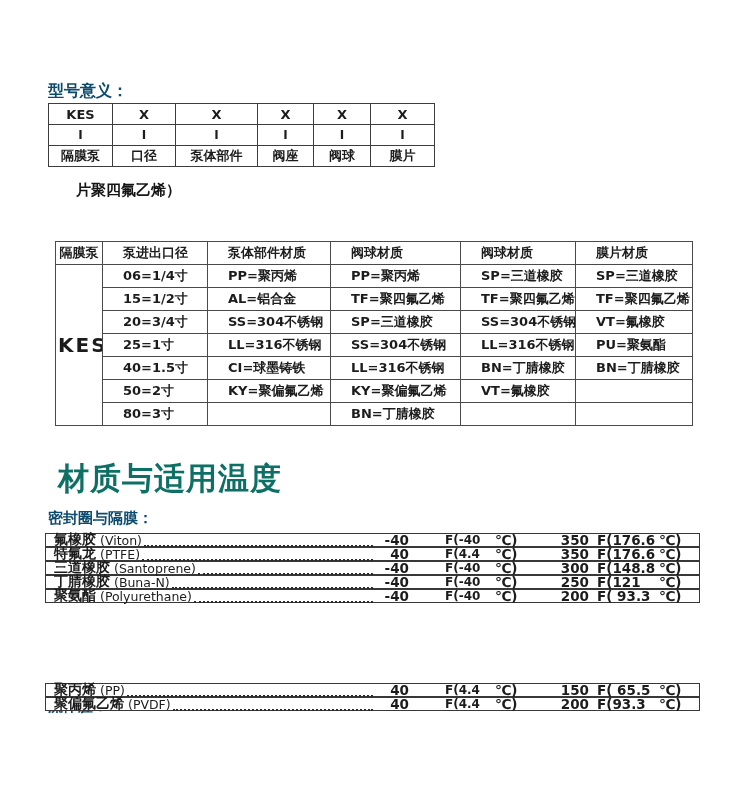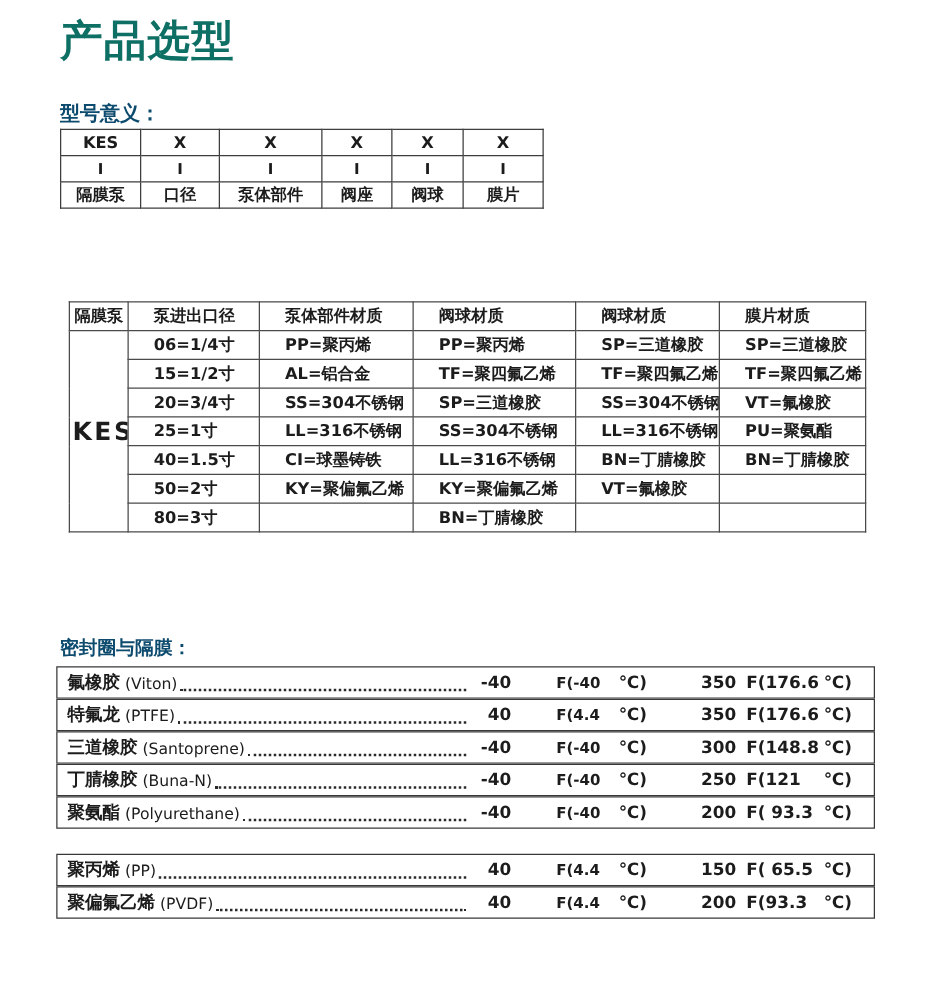--- a/index.html
+++ b/index.html
@@ -26,40 +26,39 @@
   .example .line2 { display:block; padding-left:28px; }
 
   
   .sel-table { position:absolute; left:55px; top:241px; border-collapse:collapse; table-layout:fixed; width:637px; }
   .sel-table td { border:1px solid #4a4a4a; font-size:13px; font-weight:600; height:21px; padding:2px 4px 2px 20px; text-align:left; white-space:nowrap; overflow:hidden; }
   .sel-table td.corner { text-align:center; padding:2px 2px; }
   .sel-table td.side { text-align:center; font-size:20px; letter-spacing:2px; font-weight:600; padding:2px 2px; }
 
   
   .tstack { position:absolute; left:45px; width:655px; }
-  .trow { display:flex; align-items:center; width:655px; height:26px; border:1px solid #383838; background:#fff; padding:0 10px 0 8px; }
+  .trow { display:flex; align-items:center; width:655px; height:14px; border:1px solid #383838; background:#fff; padding:0 10px 0 8px; }
   .trow + .trow { margin-top:0px; }
   .cn { font-weight:700; font-size:14px; white-space:pre; }
   .en { font-size:12.5px; margin-left:4px; white-space:pre; }
   .dots { flex:1; border-bottom:2px dotted #2a2a2a; height:14px; margin-left:2px; min-width:16px; }
   .v1 { width:36px; text-align:right; font-size:13.5px; font-weight:600; white-space:pre; }
   .v2 { width:50px; margin-left:36px; font-size:12px; font-weight:600; white-space:pre; }
   .u1 { width:40px; font-size:13.5px; font-weight:600; }
   .v3 { width:44px; margin-left:10px; text-align:right; font-size:13.5px; font-weight:600; }
   .v4 { width:62px; margin-left:8px; font-size:13.5px; font-weight:600; white-space:pre; }
   .u2 { width:30px; font-size:13.5px; font-weight:600; }
   #seal-table { top:533px; }
   #fluid-table { top:683px; }
 </style>
 </head>
 <body>
 
 <div class="page">
 
-  <div id="title1" class="sec-title">产品选型</div>
 
   <div id="model-meaning" class="sub-label">型号意义：</div>
 
   <table class="model-table">
     <colgroup>
       <col style="width:64px">
         <col style="width:63px">
         <col style="width:82px">
       <col style="width:56px">
         <col style="width:57px">
@@ -87,20 +86,21 @@
       <td>口径</td>
       <td>泵体部件</td>
       <td>阀座</td>
       <td>阀球</td>
       <td>膜片</td>
     </tr>
   </tbody>
     </table>
 
   <div class="example">
+    <span class="line2">片聚四氟乙烯）</span>
   </div>
 
   <table class="sel-table">
     <colgroup>
       <col style="width:47px">
         <col style="width:105px">
         <col style="width:123px">
       <col style="width:130px">
         <col style="width:115px">
         <col style="width:117px">
@@ -160,20 +160,21 @@
     <tr>
       <td>80=3寸</td>
       <td></td>
       <td>BN=丁腈橡胶</td>
       <td></td>
       <td></td>
     </tr>
   </tbody>
     </table>
 
+  <div id="title2" class="sec-title">材质与适用温度</div>
 
   <div id="seal-label" class="sub-label">密封圈与隔膜：</div>
 
   <div id="seal-table" class="tstack">
     <div class="trow">
       <span class="cn">氟橡胶</span>
       <span class="en">(Viton)</span>
       <span class="dots"></span>
       <span class="v1">-40</span>
       <span class="v2">F(-40</span>

